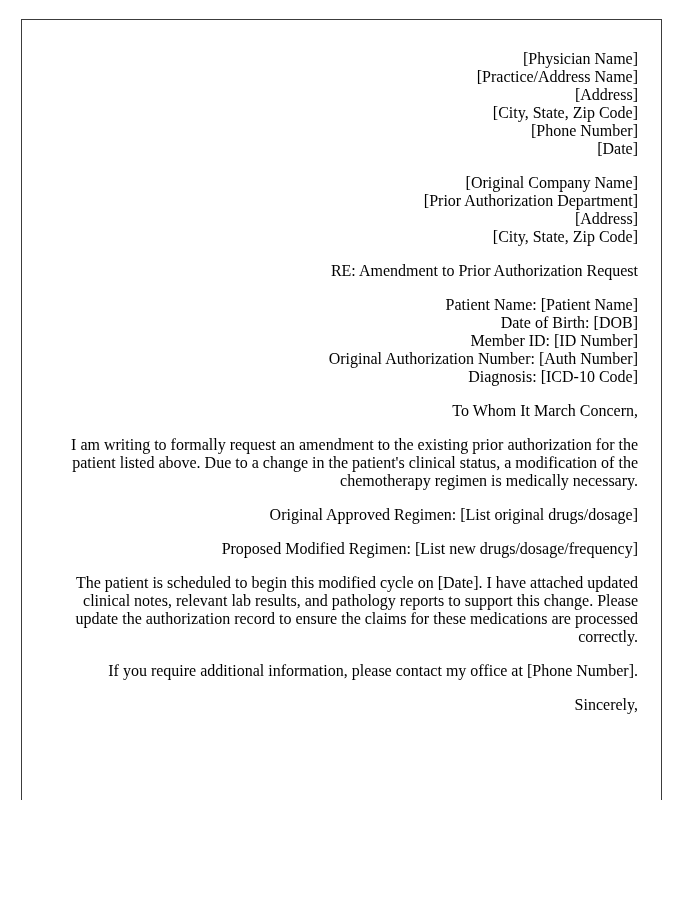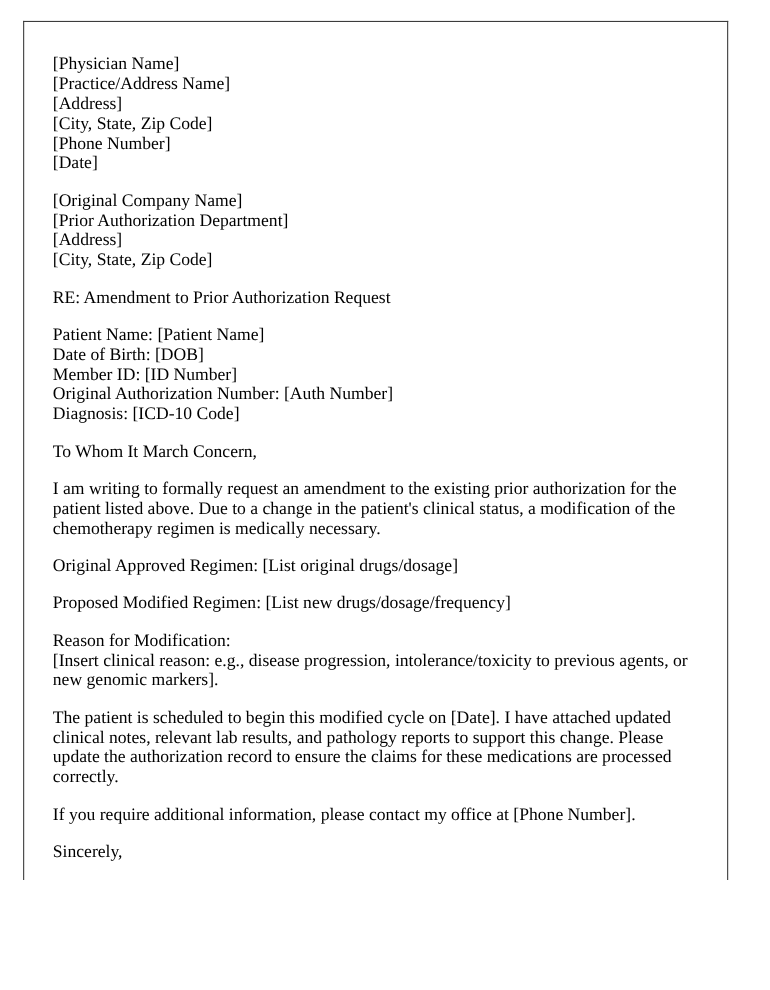--- a/index.html
+++ b/index.html
@@ -28,20 +28,21 @@
     background: #ffffff;
     overflow: hidden;
   }
   .letter {
     padding: 14px 23px 0 26px;
     font-size: 16px;
     line-height: 18px;
   }
   .letter p {
     margin: 16px 0;
+    text-align: right;
   }
   .line { display: block; }
   b, .bold { font-weight: normal; }
 </style>
 </head>
 <body>
 
 <div class="page">
   <div class="letter">
 
@@ -72,24 +73,20 @@
     </p>
 
     <p>To Whom It March Concern,</p>
 
     <p>I am writing to formally request an amendment to the existing prior authorization for the patient listed above. Due to a change in the patient's clinical status, a modification of the chemotherapy regimen is medically necessary.</p>
 
     <p><b>Original Approved Regimen:</b> <span>[List original drugs/dosage]</span></p>
 
     <p><b>Proposed Modified Regimen:</b> <span>[List new drugs/dosage/frequency]</span></p>
 
-    <p>
-      <b class="line">Reason for Modification:</b>
-      <span class="line">[Insert clinical reason: e.g., disease progression, intolerance/toxicity to previous agents, or new genomic markers].</span>
-    </p>
 
     <p>The patient is scheduled to begin this modified cycle on [Date]. I have attached updated clinical notes, relevant lab results, and pathology reports to support this change. Please update the authorization record to ensure the claims for these medications are processed correctly.</p>
 
     <p>If you require additional information, please contact my office at [Phone Number].</p>
 
     <p>Sincerely,</p>
 
   </div>
 </div>
 

